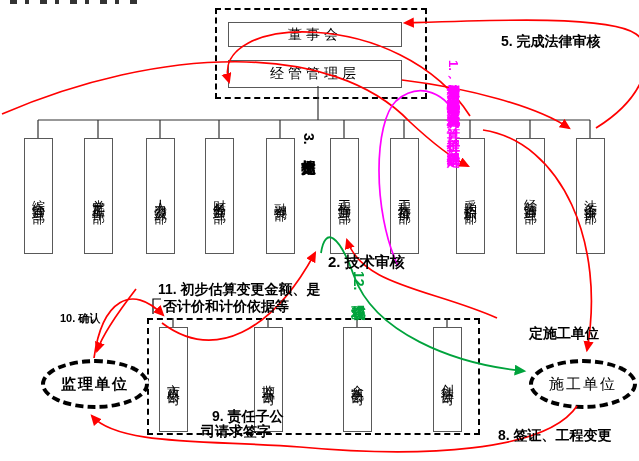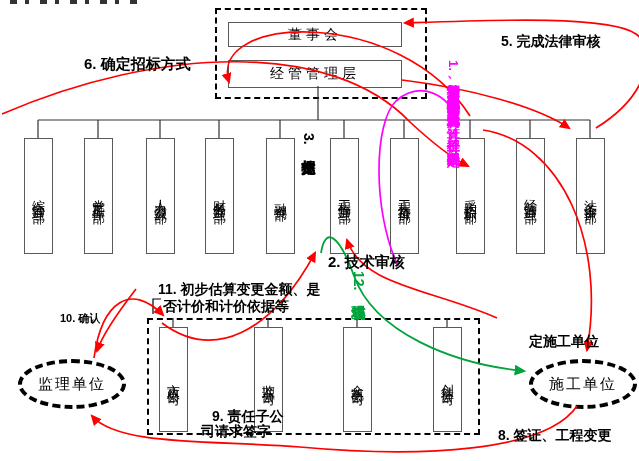--- a/index.html
+++ b/index.html
@@ -87,21 +87,21 @@
     <div class="vbox comp" style="left:254px;">
         <span>监理公司</span>
       </div>
     <div class="vbox comp" style="left:343px;">
         <span>金凯公司</span>
       </div>
     <div class="vbox comp" style="left:433px;">
         <span>创佳公司</span>
       </div>
 
-    <div class="ellipse" style="left:18px;top:359px;width:100px;height:42px;">
+    <div class="ellipse" style="left:41px;top:359px;width:100px;height:42px;font-weight:bold;">
       <span>监理单位</span>
     </div>
     <div class="ellipse" style="left:529px;top:359px;width:100px;height:42px;">
       <span>施工单位</span>
     </div>
   </div>
 
   <svg width="639" height="461" viewBox="0 0 639 461">
     <defs>
       <marker id="ar" markerWidth="8" markerHeight="8" refX="5.2" refY="3" orient="auto">
@@ -135,29 +135,28 @@
       <path d="M577,406 C546,452 420,458 300,447 C210,440 118,446 92,416" marker-end="url(#ar)"></path>
       <path d="M483,130 C562,142 606,244 587,350" marker-end="url(#ar)"></path>
     </g>
 
     <path d="M398,266 C372,210 374,122 396,101 C420,80 448,94 457,120" stroke="#ff00ff" stroke-width="1.7" fill="none" marker-end="url(#am)"></path>
 
     <path d="M321,253 C325,226 339,234 354,276 C374,332 452,364 524,371" stroke="#00a33c" stroke-width="1.8" fill="none" marker-end="url(#ag)"></path>
   </svg>
 
   <div class="lbllayer">
-    <div class="lbl" style="left:84px;top:55px;font-size:15px;">6. 确定招标方式</div>
     <div class="lbl" style="left:501px;top:33px;">5. 完成法律审核</div>
     <div class="lbl" style="left:328px;top:253px;font-size:15px;text-align:right;">2. 技术审核</div>
     <div class="lbl" style="left:158px;top:281px;">11. 初步估算变更金额、是</div>
     <div class="lbl" style="left:163px;top:298px;">否计价和计价依据等</div>
     <div class="lbl" style="left:60px;top:311px;font-size:11px;">10. 确认</div>
     <div class="lbl" style="left:212px;top:408px;">9. 责任子公</div>
     <div class="lbl" style="left:201px;top:423px;">司请求签字</div>
-    <div class="lbl" style="left:529px;top:325px;margin-top:8px;">定施工单位</div>
+    <div class="lbl" style="left:529px;top:325px;">定施工单位</div>
     <div class="lbl" style="left:498px;top:427px;">8. 签证、工程变更</div>
 
     <div class="vlbl" style="left:300px;top:133px;height:152px;font-size:14px;">3. 拟定招标文件</div>
     <div class="vlbl" style="left:350px;top:271px;height:78px;font-size:14px;color:#00a33c;">12. 现场核查</div>
     <div class="magenta-note">1. 根据质量计划、工程方案或图纸,工程量确定计价依据、材料及其他询价、计算、工程计价、确定工程限价</div>
   </div>
 
 </div>
 
 </body></html>

